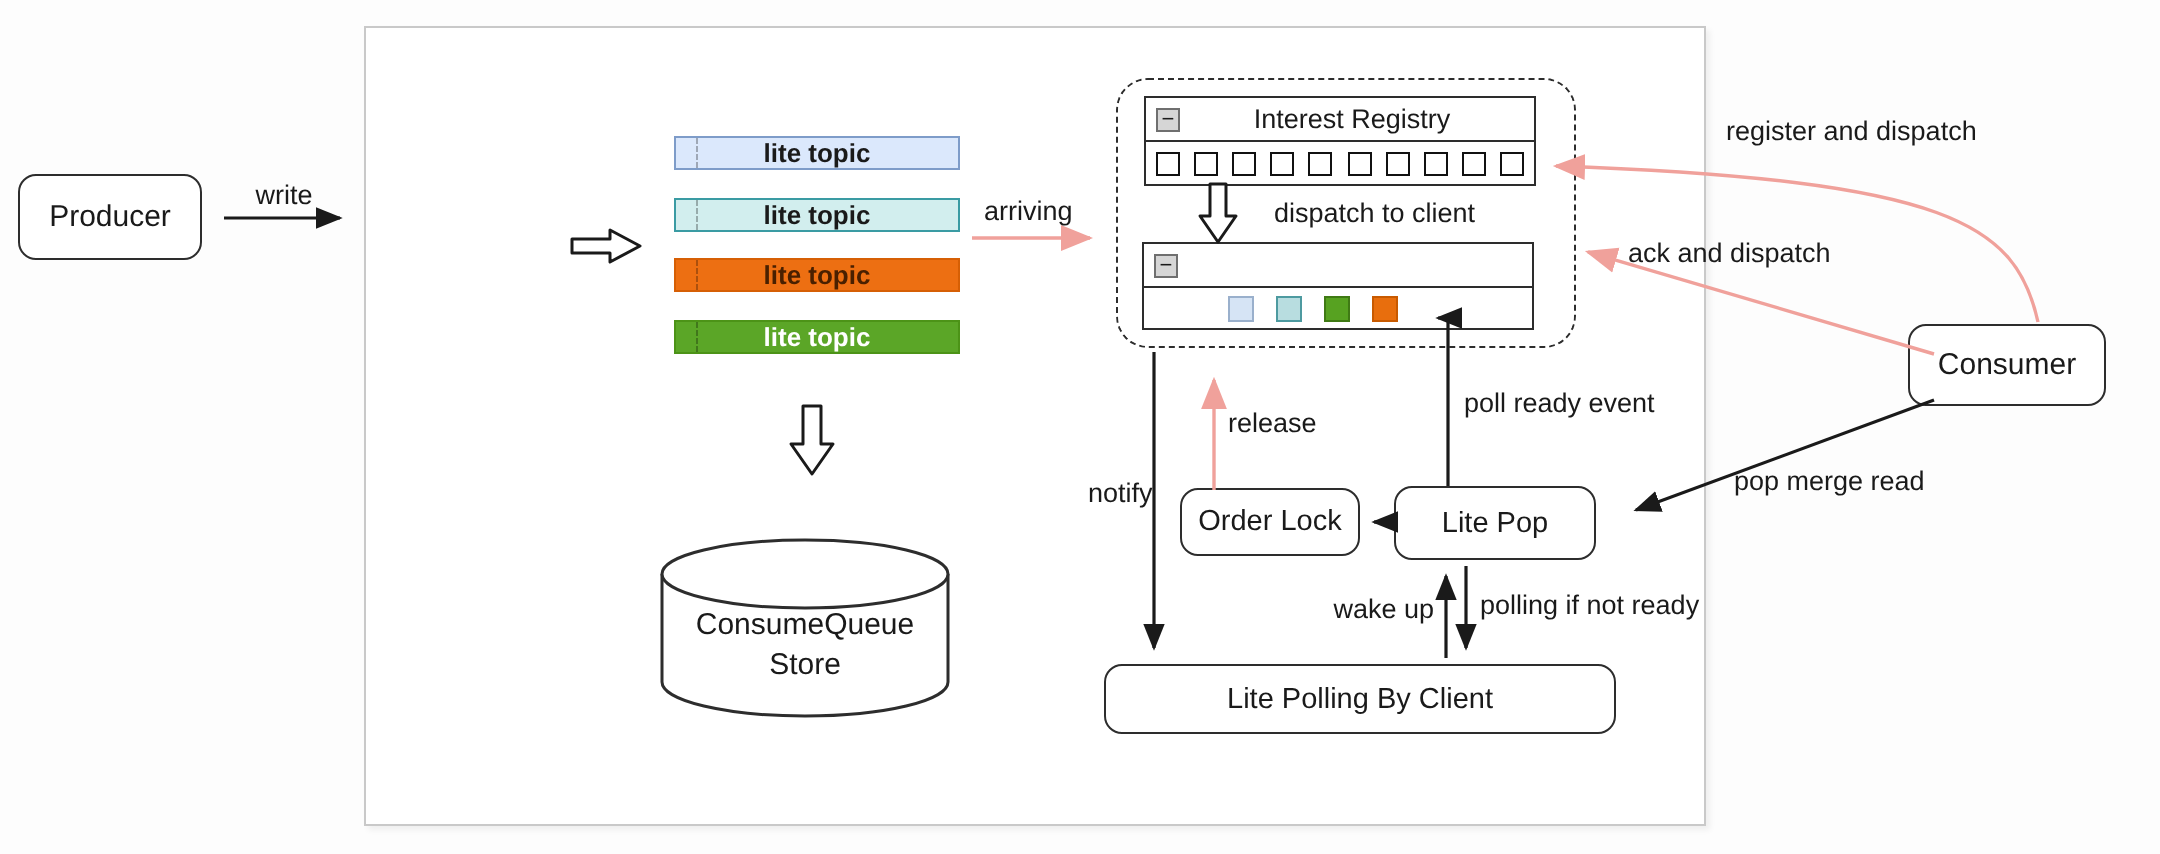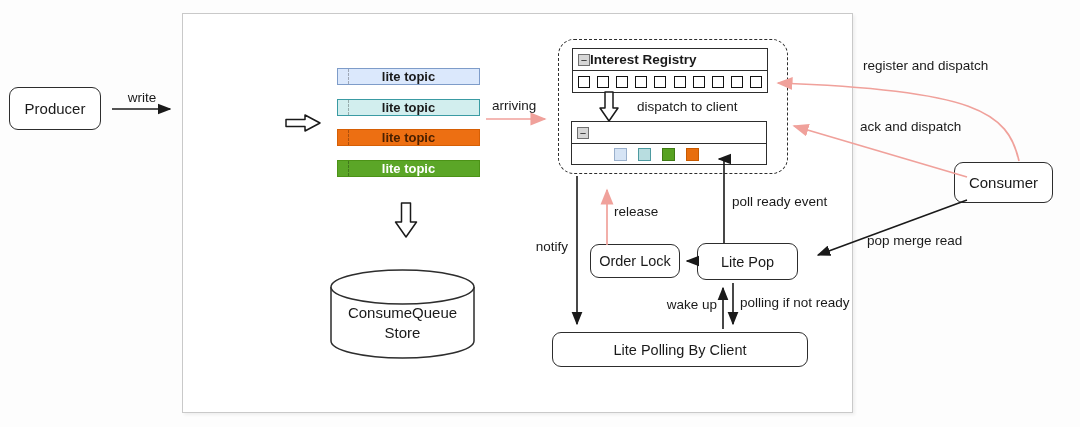--- a/index.html
+++ b/index.html
@@ -25,21 +25,21 @@
 
   .dashed-group { position:absolute; left:558px; top:39px; width:230px; height:135px;
                   border:1.6px dashed #2d2d2d; border-radius:16px; z-index:2; }
 
   .evt-box { position:absolute; width:196px; background:#fff; border:1.6px solid #2d2d2d; z-index:10; }
   .registry-box { left:572px; top:48px; height:45px; }
   .ready-box { left:571px; top:121px; height:44px; }
   .evt-header { display:flex; align-items:center; height:22px; border-bottom:1.4px solid #2d2d2d; padding:0 5px; }
   .collapse-icon { width:12px; height:12px; background:#d6d6d6; border:1px solid #6f6f6f; font-size:11px;
                    line-height:10px; text-align:center; flex:0 0 auto; }
-  .evt-title { flex:1; text-align:left; font-size:13.5px;font-weight:bold; }
+  .evt-title { flex:1; text-align:center; font-size:13.5px; }
   .slot-row { display:flex; align-items:center; justify-content:space-between; height:21px; padding:0 5px; }
   .slot { width:12px; height:12px; background:#fff; border:1.7px solid #111; }
   .sq-row { display:flex; align-items:center; justify-content:center; gap:11px; height:20px; padding-right:26px; }
   .sq { width:13px; height:13px; border:1px solid; }
 
   .lbl { position:absolute; font-size:13.5px; z-index:20; white-space:nowrap; }
 
   svg.wires { position:absolute; left:0; top:0; z-index:15; pointer-events:none; }
   .cq-text { position:absolute; left:331px; top:303px; width:143px; text-align:center;
              font-size:15px; line-height:1.3; z-index:16; }
@@ -157,21 +157,21 @@
     <span>Lite Polling By Client</span>
   </div>
   <div class="node consumer">
     <span>Consumer</span>
   </div>
 
   <div class="lbl" style="left:118px; top:90px; width:48px; text-align:center">write</div>
   <div class="lbl" style="left:492px; top:98px">arriving</div>
   <div class="lbl" style="left:637px; top:99px">dispatch to client</div>
   <div class="lbl" style="left:863px; top:58px">register and dispatch</div>
-  <div class="lbl" style="left:860px; top:119px">ack and dispatch</div>
+  <div class="lbl" style="left:814px; top:119px">ack and dispatch</div>
   <div class="lbl" style="left:867px; top:233px">pop merge read</div>
   <div class="lbl" style="left:732px; top:194px">poll ready event</div>
   <div class="lbl" style="left:614px; top:204px">release</div>
-  <div class="lbl" style="left:530px; top:239px; width:38px; text-align:right">notify</div>
+  <div class="lbl" style="left:544px; top:239px; width:38px; text-align:left">notify</div>
   <div class="lbl" style="left:660px; top:297px; width:57px; text-align:right">wake up</div>
   <div class="lbl" style="left:740px; top:295px">polling if not ready</div>
 
 </div>
 
 </body></html>

